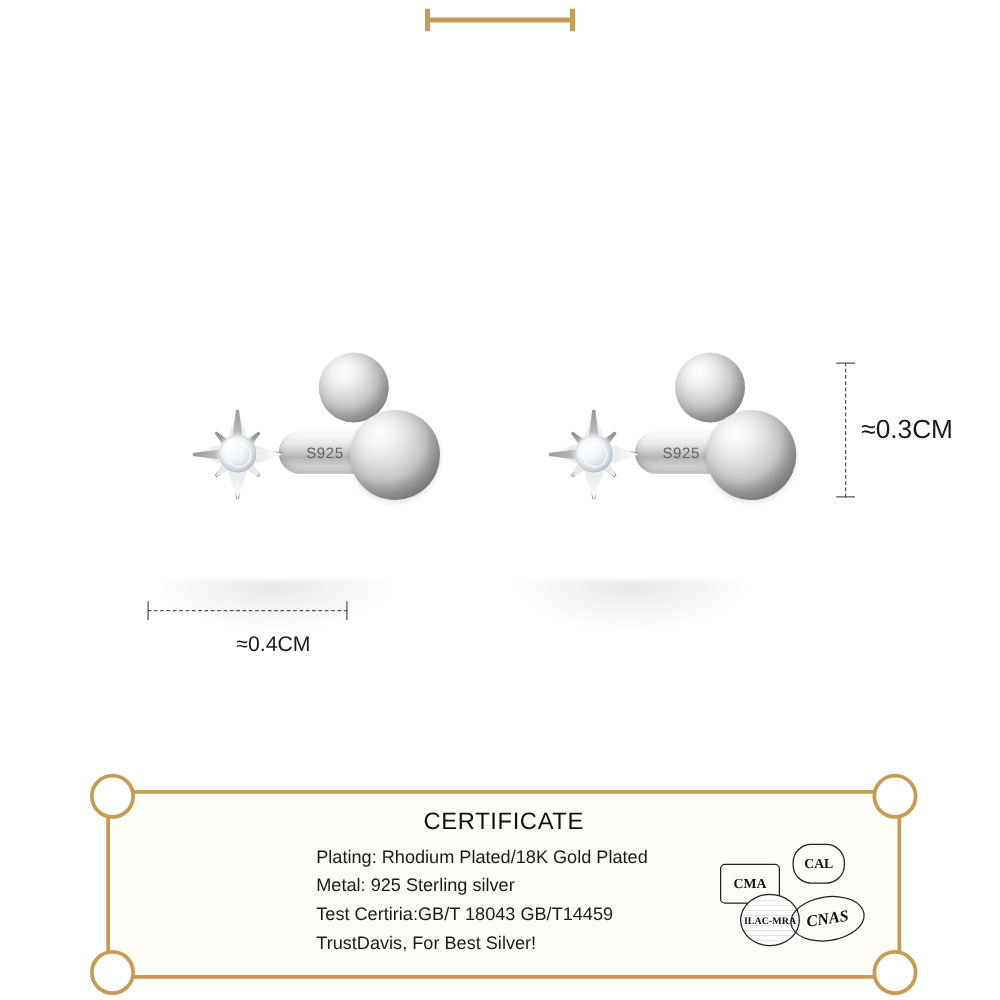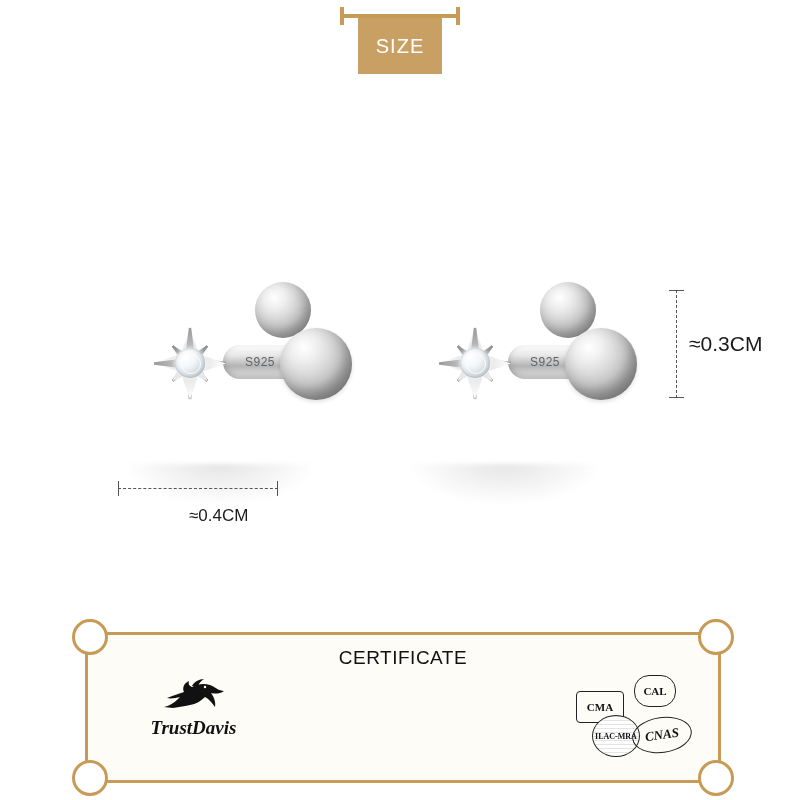--- a/index.html
+++ b/index.html
@@ -348,23 +348,20 @@
     font-style: italic;
     font-size: 13px;
     transform: rotate(-8deg);
   }
 </style>
 </head>
 <body>
 
 <div class="size-banner">
   <div class="banner-bar"></div>
-  <div class="banner-box">
-    <span>SIZE</span>
-  </div>
 </div>
 
 <div class="photo-area">
 
   <div class="earring left">
     <div class="ball-small"></div>
     <div class="bar">
       <span class="bar-text">S925</span>
     </div>
     <div class="ball-big"></div>
@@ -422,31 +419,27 @@
 </div>
 
 <div class="certificate">
   <div class="cert-corner tl"></div>
   <div class="cert-corner tr"></div>
   <div class="cert-corner bl"></div>
   <div class="cert-corner br"></div>
 
   <div class="cert-title">CERTIFICATE</div>
 
-  <div class="brand">
-    <span class="pegasus">
-      <svg width="72" height="34" viewBox="0 0 72 34" xmlns="http://www.w3.org/2000/svg">
-        <path d="M6 30 C14 28 18 24 22 20 C18 21 13 22 9 21 C14 19 20 17 26 15 C24 11 26 6 31 4 C30 7 31 9 34 10 C39 7 46 6 52 8 C57 10 61 14 66 14 C62 17 57 17 53 16 C56 20 58 25 57 30 C54 26 51 22 47 20 C43 24 38 27 32 28 C28 29 21 30 15 31 Z" fill="#111"></path>
-        <path d="M34 9 C36 5 41 2 46 2 C43 4 41 6 40 9 Z" fill="#111"></path>
-        <circle cx="47" cy="10" r="1.2" fill="#fff"></circle>
-      </svg>
-    </span>
-    <span class="brand-name">TrustDavis</span>
+
+  <div class="cert-lines">
+    <div>Plating: Rhodium Plated/18K Gold Plated</div>
+    <div>Metal: 925 Sterling silver</div>
+    <div>Test Certiria:GB/T 18043 GB/T14459</div>
+    <div>TrustDavis,  For Best Silver!</div>
   </div>
-
 
   <div class="marks">
     <div class="mark cma">CMA</div>
     <div class="mark cal">CAL</div>
     <div class="mark ilac">ILAC-MRA</div>
     <div class="mark cnas">CNAS</div>
   </div>
 </div>
 
 </body></html>

